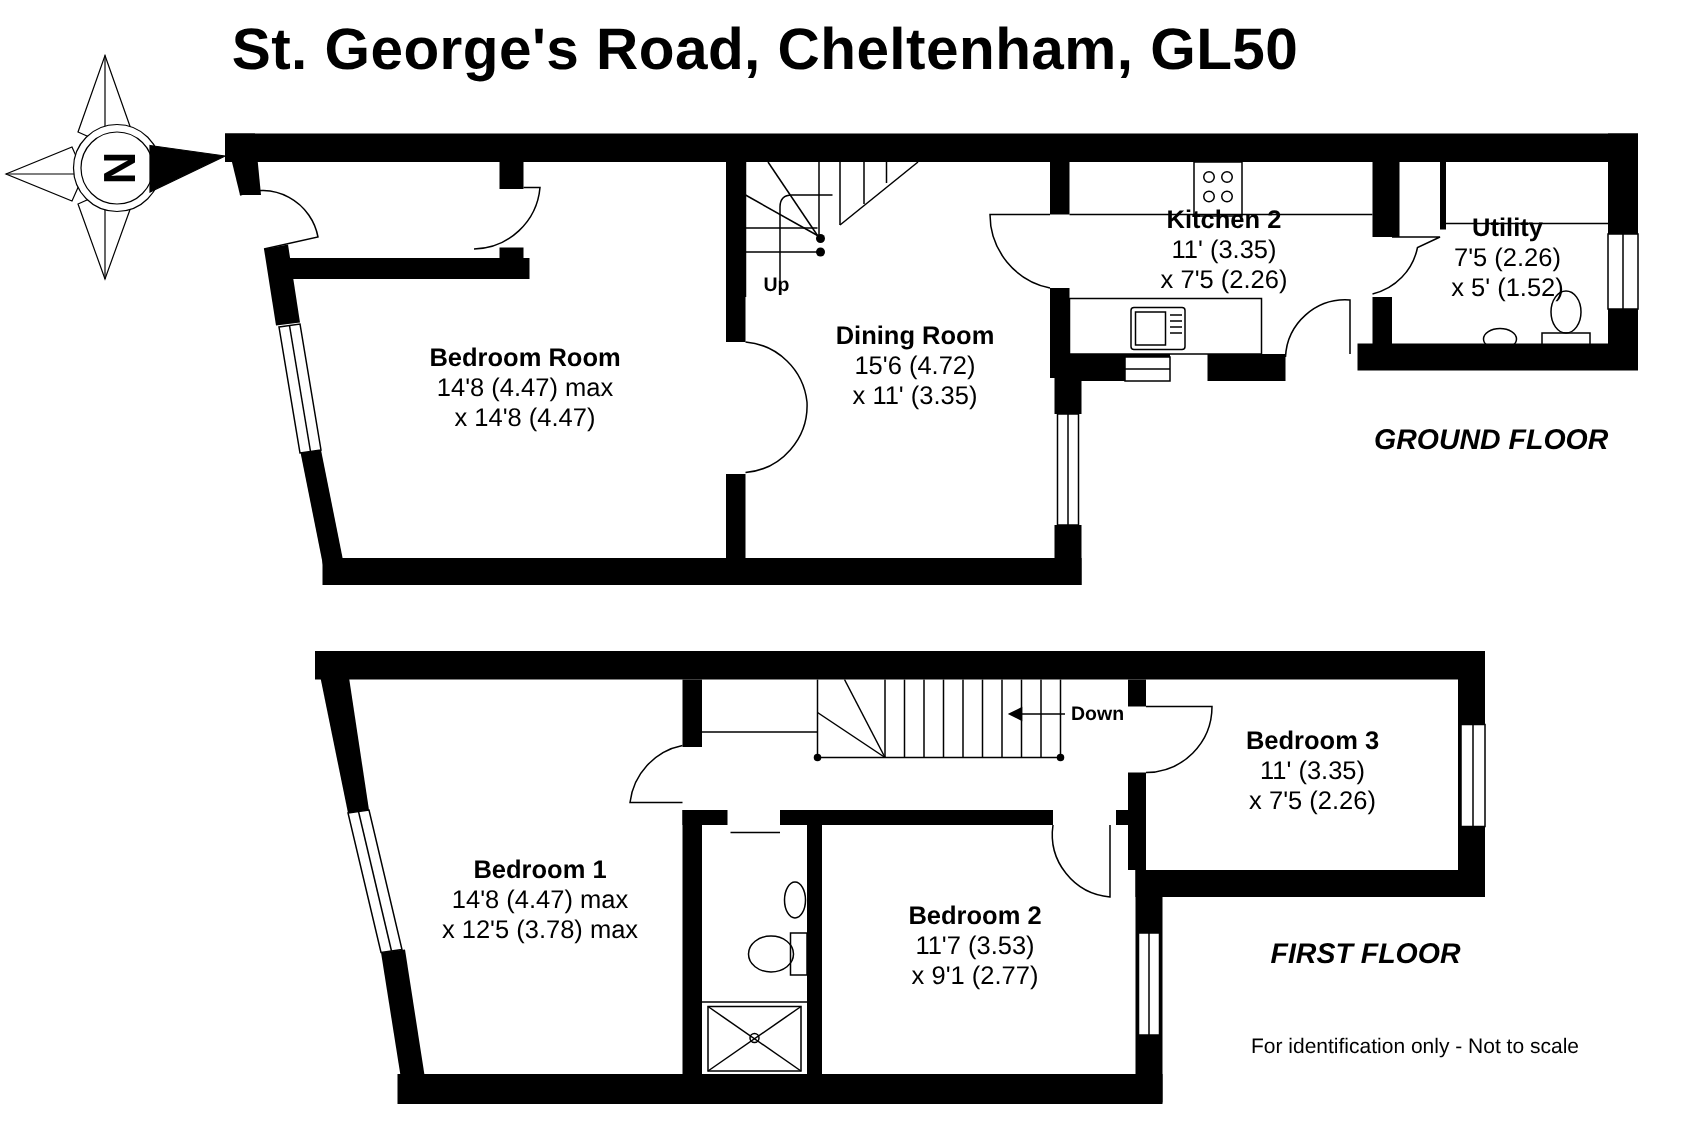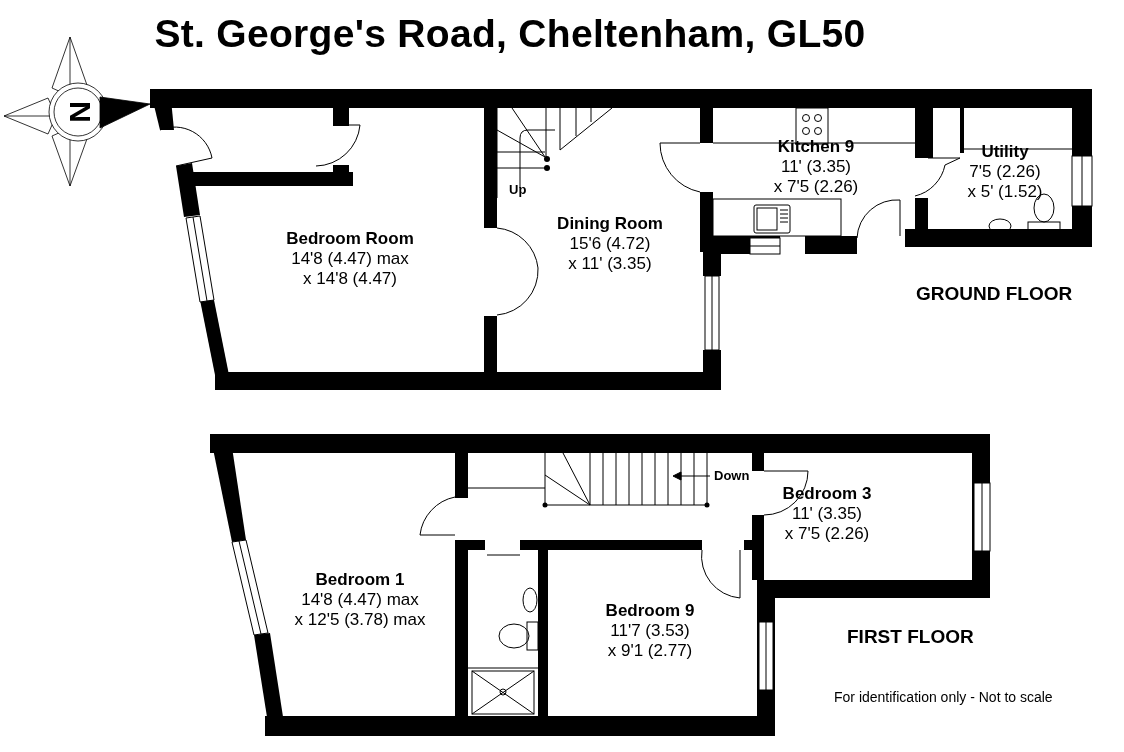--- a/index.html
+++ b/index.html
@@ -1,21 +1,21 @@
 <!DOCTYPE html>
 <html><head>
 <meta charset="utf-8">
 <style>
   html, body { margin: 0; padding: 0; background: #ffffff; }
   body { width: 1124px; height: 752px; position: relative; overflow: hidden; font-family: "Liberation Sans", sans-serif; color: #000; }
   .plan { position: absolute; left: 0; top: 0; width: 1124px; height: 752px; }
   .title { position: absolute; left: 0; width: 1020px; top: 12px; text-align: center; font-weight: bold; font-size: 39px; letter-spacing: 0.3px; }
   .lbl { position: absolute; text-align: center; line-height: 20px; font-size: 17px; white-space: nowrap; transform: translateX(-50%); }
   .lbl .name { font-weight: bold; font-size: 17px; }
-  .floor { position: absolute; font-weight: bold; font-size: 19px; }
+  .floor { position: absolute; font-weight: bold; font-size: 19px; font-style: italic; }
   .small { position: absolute; font-weight: bold; font-size: 13px; }
   .note { position: absolute; font-size: 14px; }
 </style>
 </head>
 <body>
 
 <svg class="plan" width="1124" height="752" viewBox="0 0 1124 752" xmlns="http://www.w3.org/2000/svg">
 
   <g fill="none" stroke="#000" stroke-width="0.8">
     <polygon points="70,37 88,88 70,96 52,88"></polygon>
@@ -190,42 +190,42 @@
   <div class="name">Bedroom Room</div>
   <div>14'8 (4.47) max</div>
   <div>x 14'8 (4.47)</div>
 </div>
 <div class="lbl" style="left:610px; top:214px;">
   <div class="name">Dining Room</div>
   <div>15'6 (4.72)</div>
   <div>x 11' (3.35)</div>
 </div>
 <div class="lbl" style="left:816px; top:137px;">
-  <div class="name">Kitchen 9</div>
+  <div class="name">Kitchen 2</div>
   <div>11' (3.35)</div>
   <div>x 7'5 (2.26)</div>
 </div>
 <div class="lbl" style="left:1005px; top:142px;">
   <div class="name">Utility</div>
   <div>7'5 (2.26)</div>
   <div>x 5' (1.52)</div>
 </div>
 <div class="small" style="left:509px; top:182px;">Up</div>
 <div class="floor" style="left:916px; top:283px;">GROUND FLOOR</div>
 
 <div class="lbl" style="left:360px; top:550px;margin-top:20px;">
   <div class="name">Bedroom 1</div>
   <div>14'8 (4.47) max</div>
   <div>x 12'5 (3.78) max</div>
 </div>
 <div class="lbl" style="left:650px; top:601px;">
-  <div class="name">Bedroom 9</div>
+  <div class="name">Bedroom 2</div>
   <div>11'7 (3.53)</div>
   <div>x 9'1 (2.77)</div>
 </div>
-<div class="lbl" style="left:827px; top:484px;text-align:center;">
+<div class="lbl" style="left:875px; top:484px;text-align:center;">
   <div class="name">Bedroom 3</div>
   <div>11' (3.35)</div>
   <div>x 7'5 (2.26)</div>
 </div>
 <div class="small" style="left:714px; top:468px;">Down</div>
 <div class="floor" style="left:847px; top:626px;">FIRST FLOOR</div>
 <div class="note" style="left:822px; top:689px;margin-left:12px;">For identification only - Not to scale</div>
 
 </body></html>

